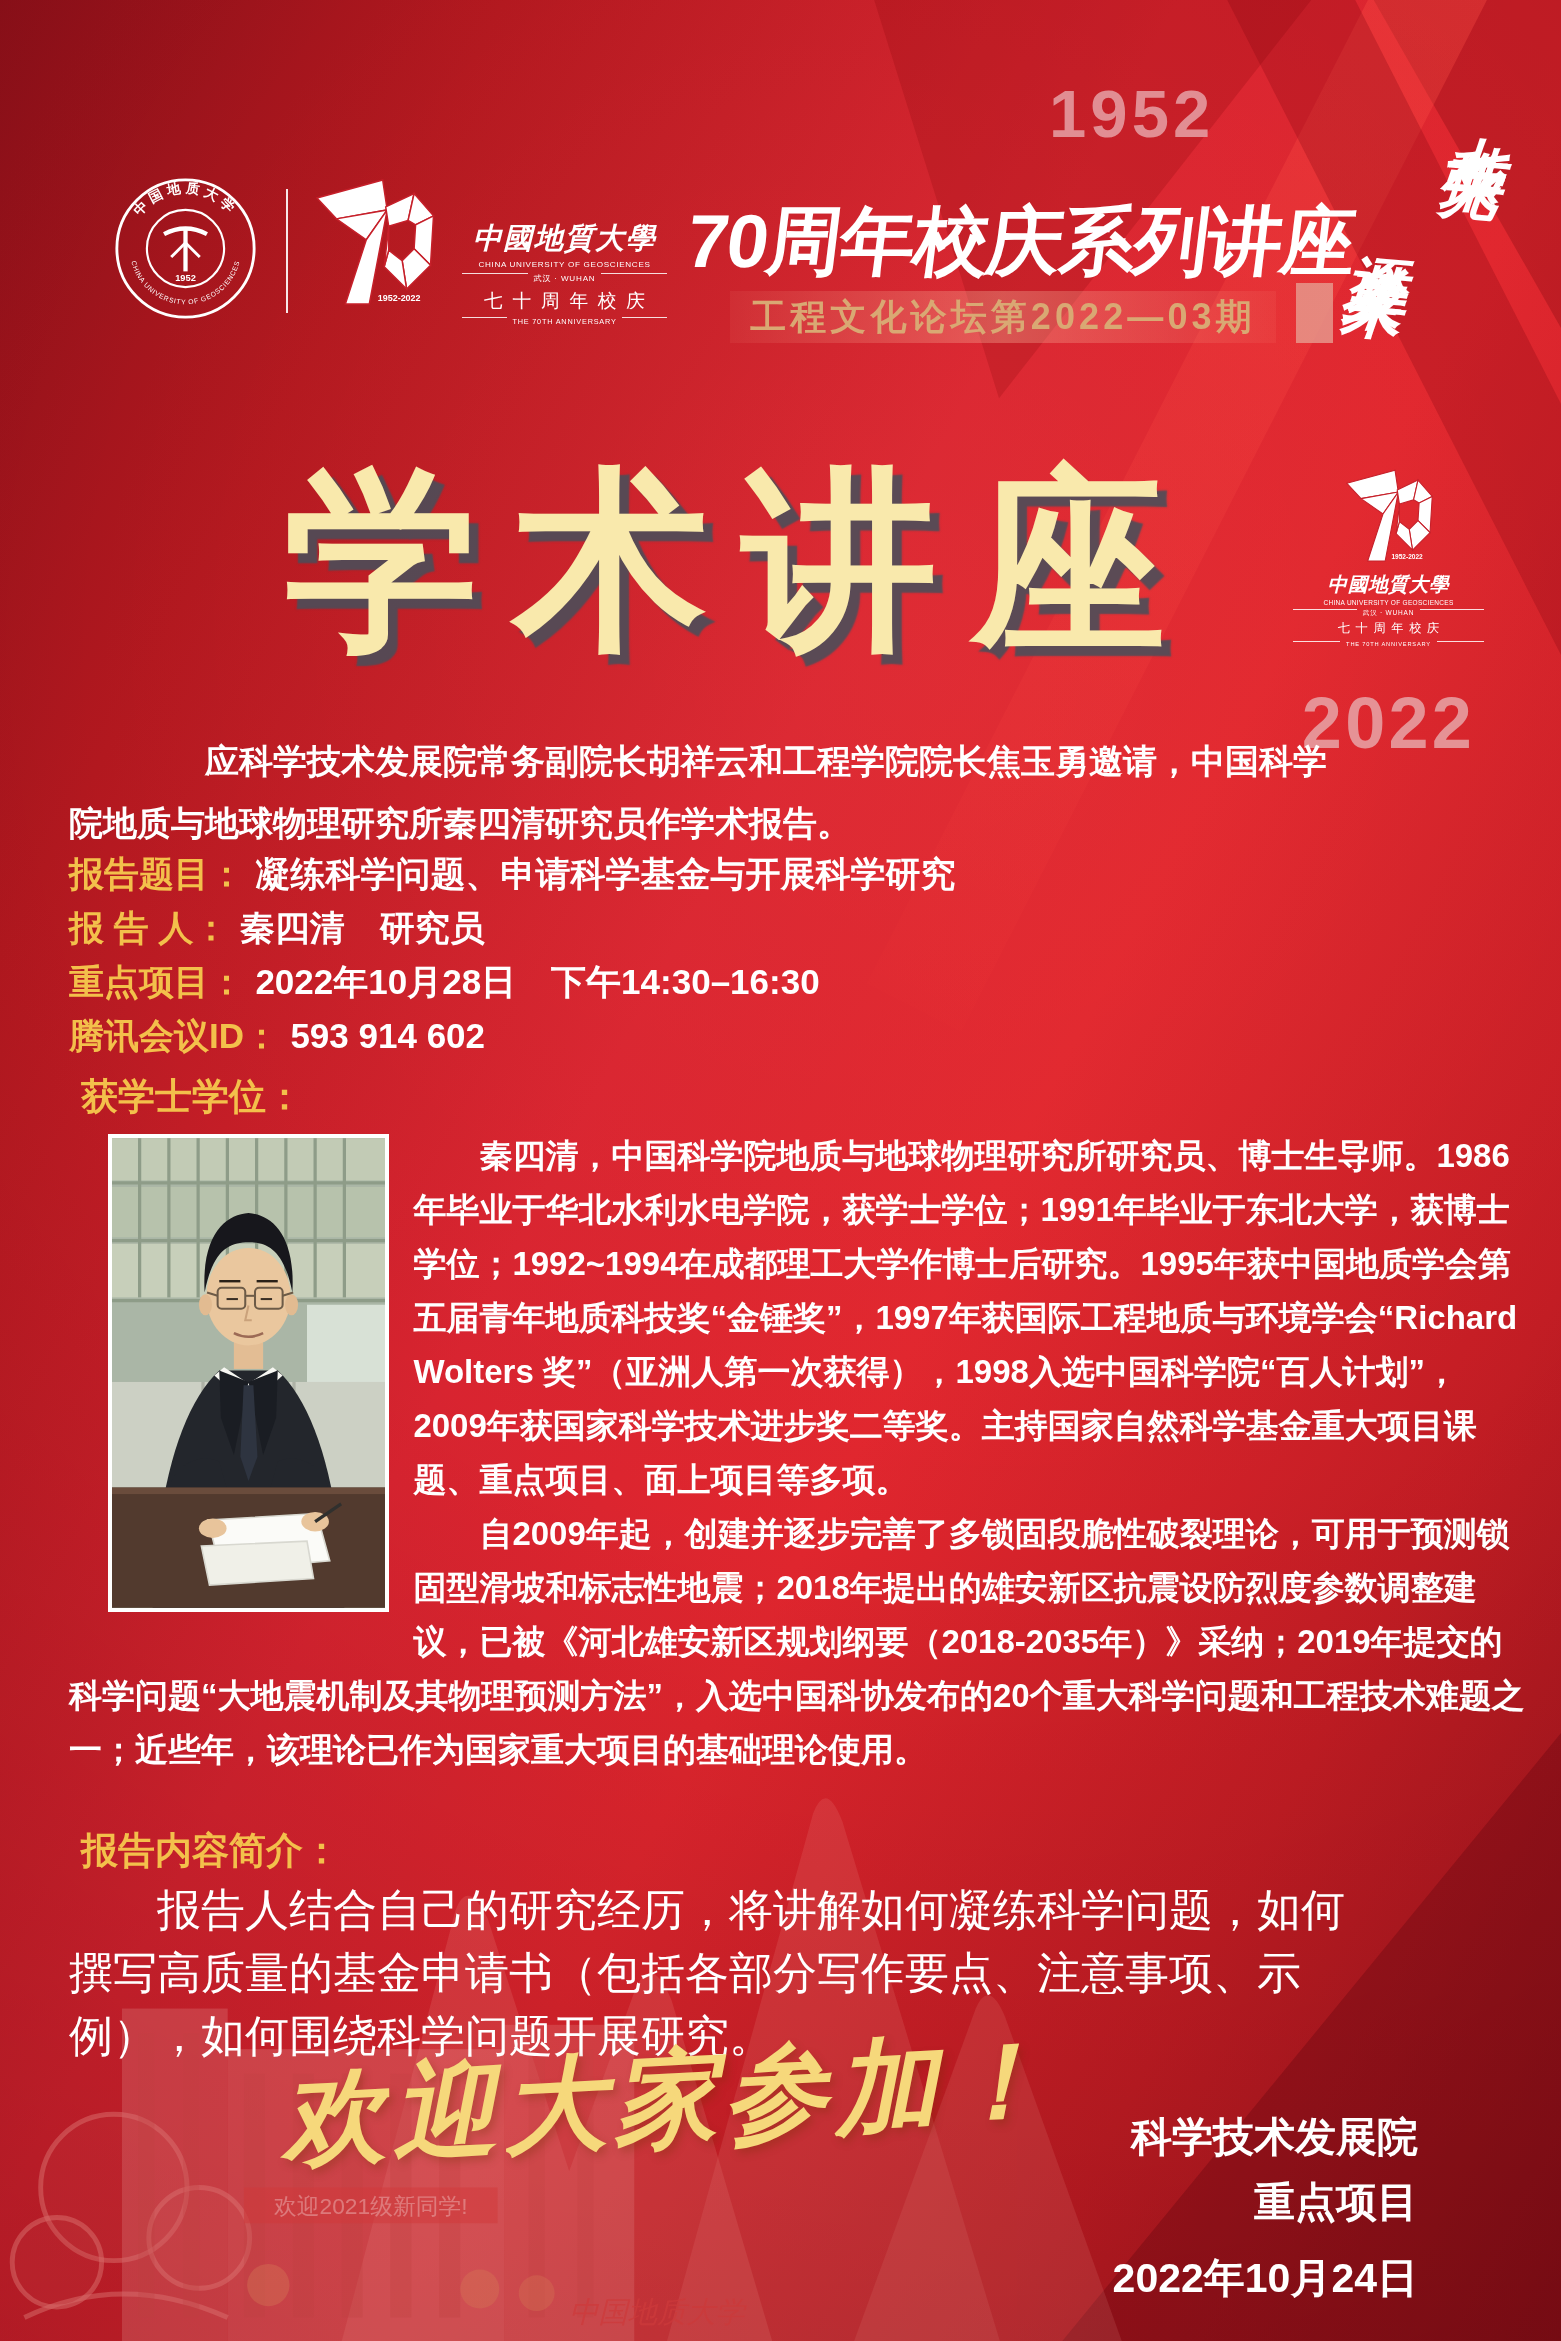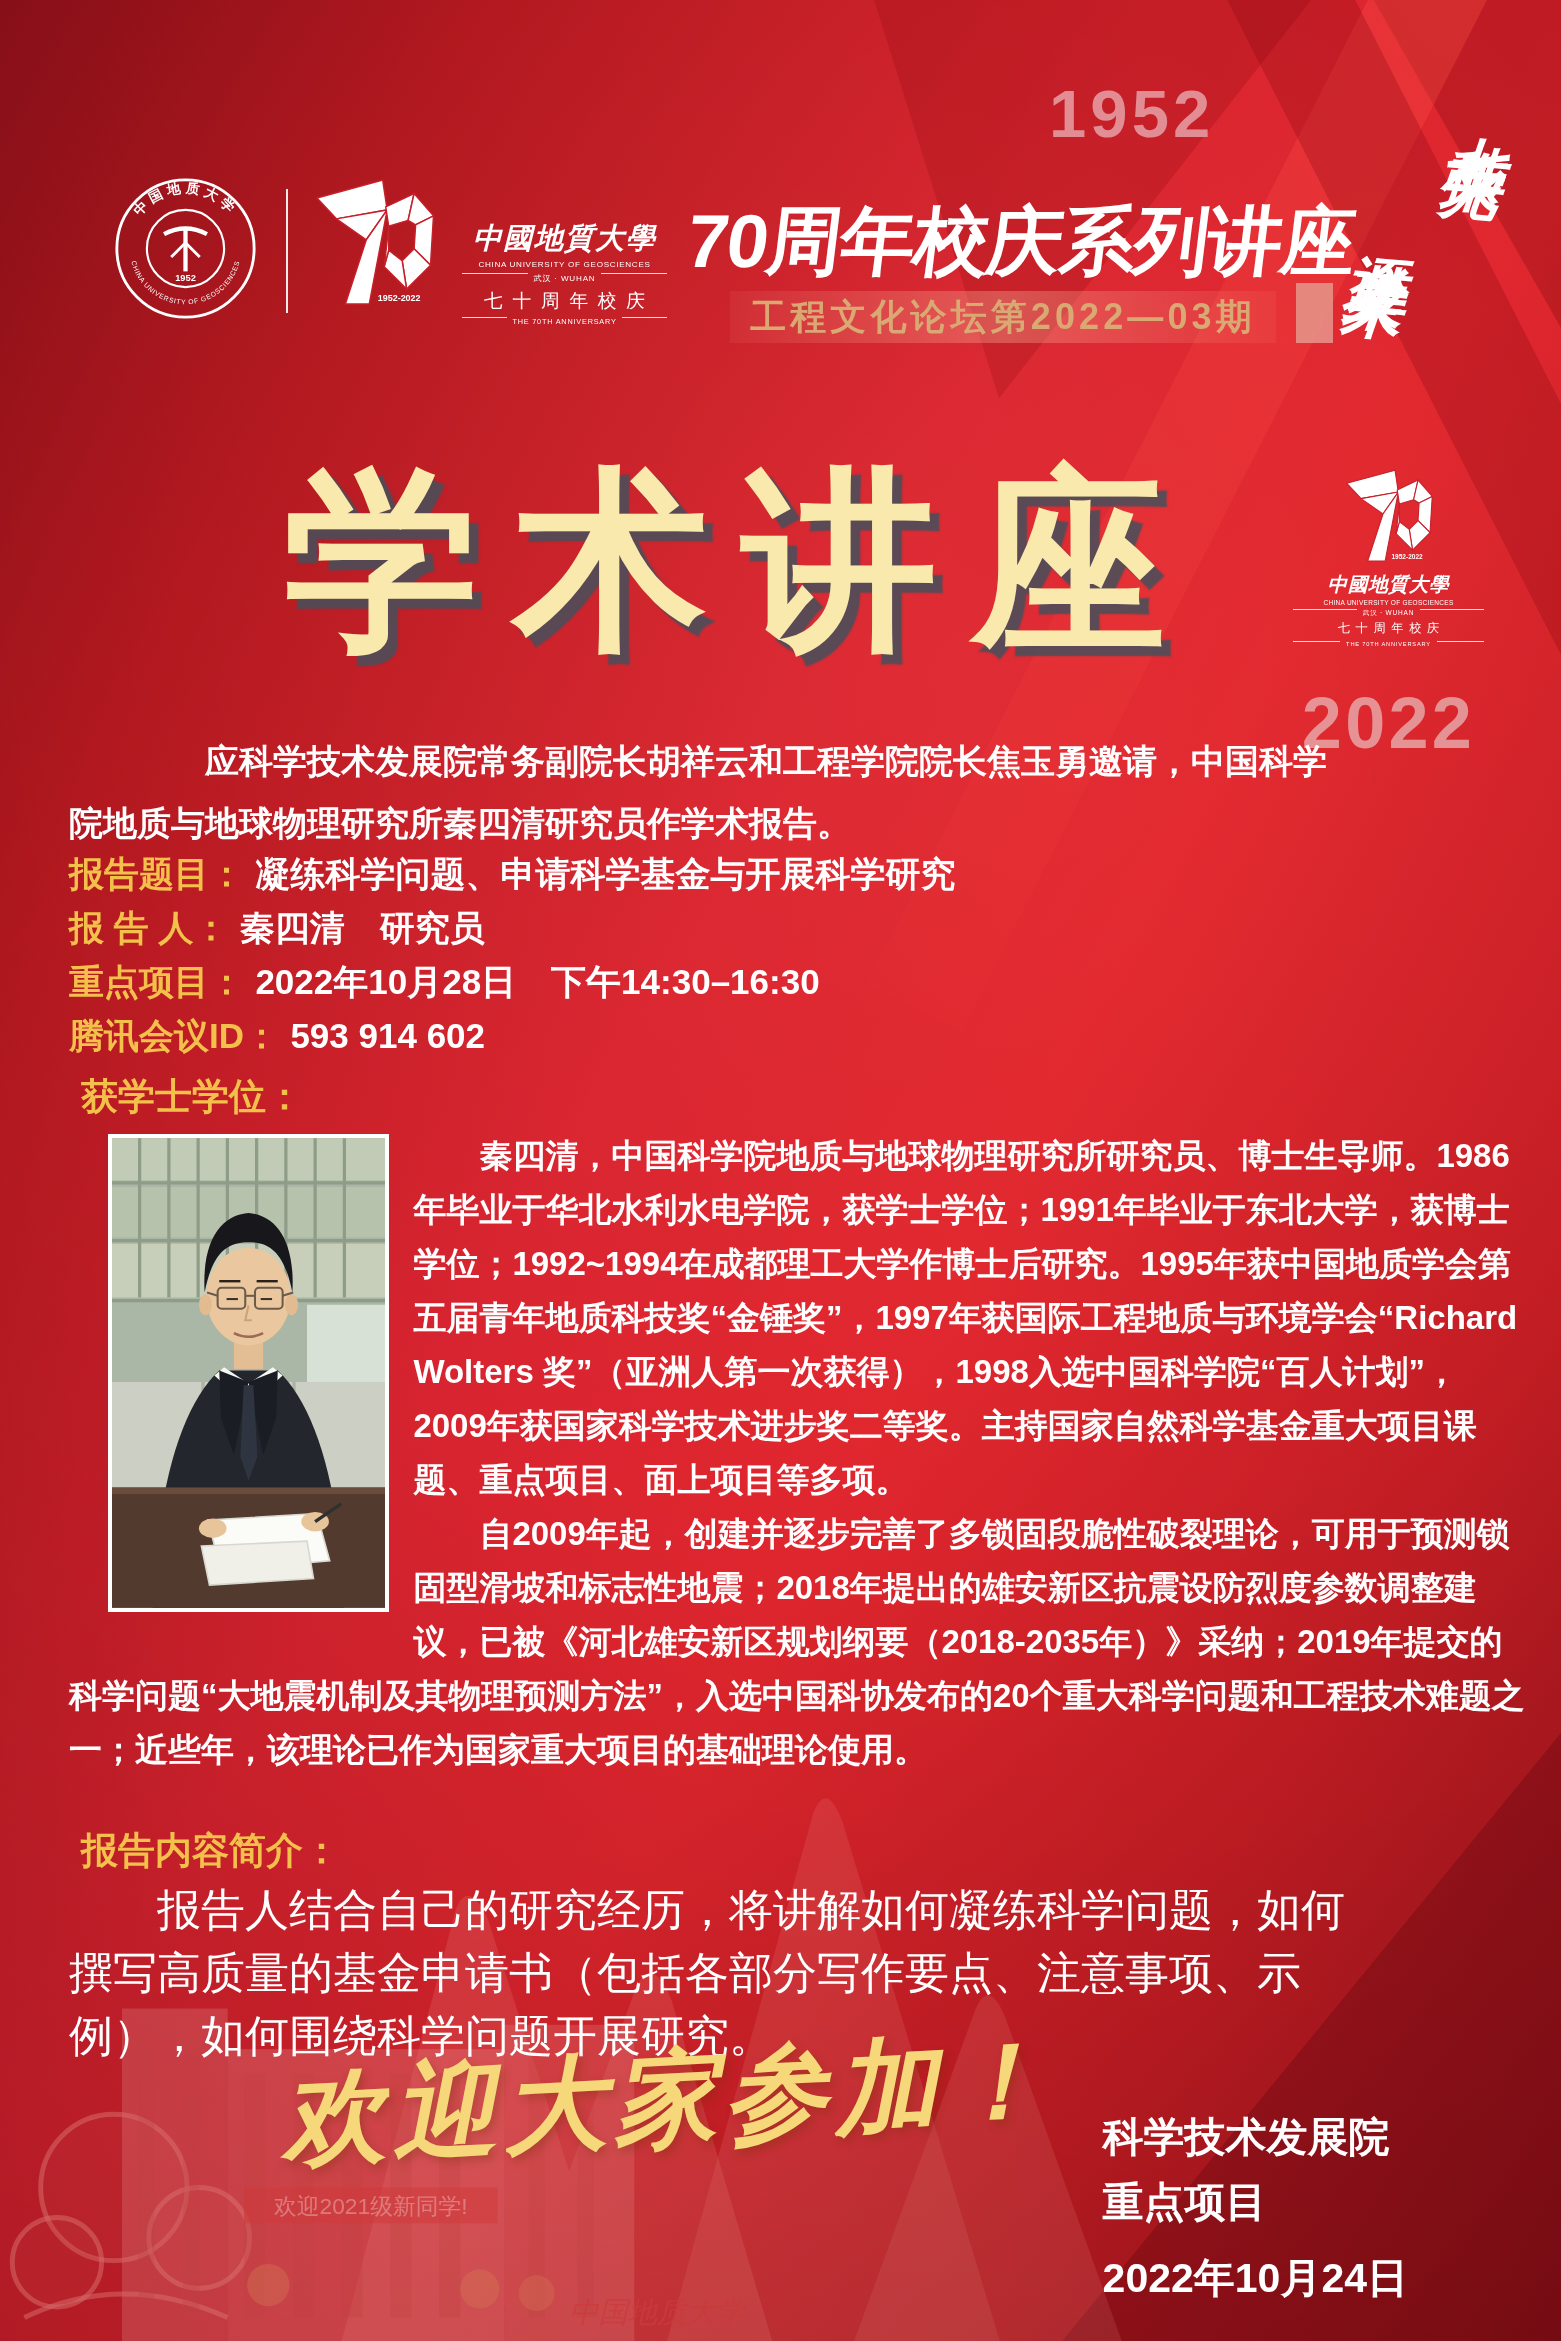--- a/index.html
+++ b/index.html
@@ -84,21 +84,21 @@
     margin:4.9px 24.4px 9.8px 39px; background:#9aa695; }
   .photo-frame svg { display:block; }
 
   .abstract-text { position:absolute; left:69px; top:1878px; width:1301px; margin:0;
     font-size:44px; line-height:63px; font-weight:400; color:#ffffff; text-indent:2em; }
 
   .closing { position:absolute; left:281px; top:2031px; font-size:104px; font-weight:900; font-style:italic;
     color:#f6d87b; letter-spacing:6.5px; transform:rotate(-3deg); white-space:nowrap;
     text-shadow:3.3px 4.9px 8.1px rgba(110,45,0,0.30); }
 
-  .footer { position:absolute; right:153px; top:2105px; color:#ffffff; }
+  .footer { position:absolute; right:143px; top:2105px; text-align:right; color:#ffffff; }
   .footer div { font-size:41px; line-height:65px; font-weight:800; }
   .footer .footer-date { margin-top:11.4px; }
 
   .campus-art { position:absolute; left:0; top:1667px; width:1301px; height:675px; pointer-events:none; }
 </style>
 </head>
 <body>
 
 <div class="poster">
 

